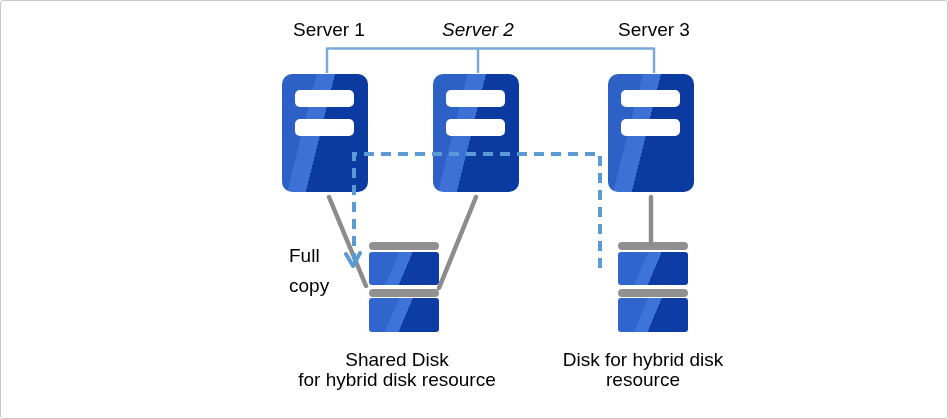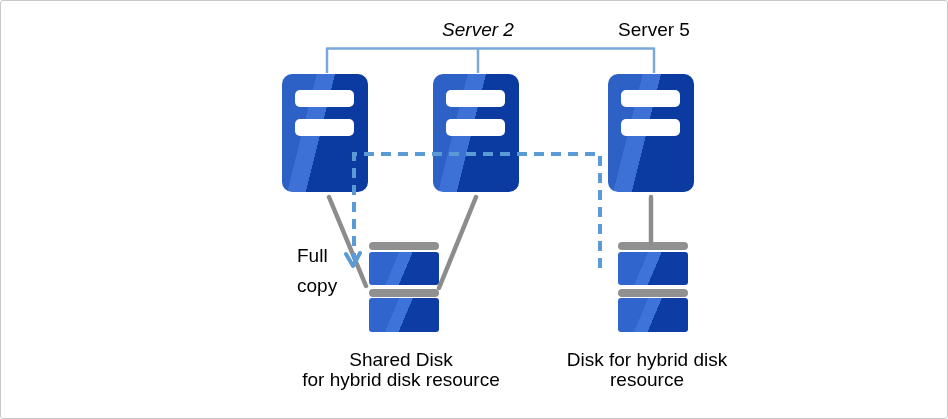--- a/index.html
+++ b/index.html
@@ -19,21 +19,21 @@
     overflow: hidden;
   }
   .txt {
     position: absolute;
     font-size: 19px;
     line-height: 22px;
     color: #000;
     white-space: nowrap;
   }
   .txt.center { text-align: center; }
-  .txt .line { display: block; margin-left: 8px; }
+  .txt .line { display: block; }
 
   
   .server {
     position: absolute;
     top: 73px;
     width: 86px;
     height: 118px;
     border-radius: 10px;
     background: linear-gradient(104deg,
       #2e61c6 0%, #2e61c6 30%,
@@ -94,22 +94,23 @@
   .disklabel {
     line-height: 20px;
     width: 260px;
   }
 </style>
 </head>
 <body>
 
 <div class="canvas">
 
+  <div class="txt center" style="left:268px; top:18px; width:120px;">Server 1</div>
   <div class="txt center" style="left:417px; top:18px; width:120px;font-style:italic;">Server 2</div>
-  <div class="txt center" style="left:593px; top:18px; width:120px;">Server 5</div>
+  <div class="txt center" style="left:593px; top:18px; width:120px;">Server 3</div>
 
   <div class="server" style="left:281px;">
     <div class="slot slot1"></div>
     <div class="slot slot2"></div>
   </div>
   <div class="server" style="left:432px;">
     <div class="slot slot1"></div>
     <div class="slot slot2"></div>
   </div>
   <div class="server" style="left:607px;">

